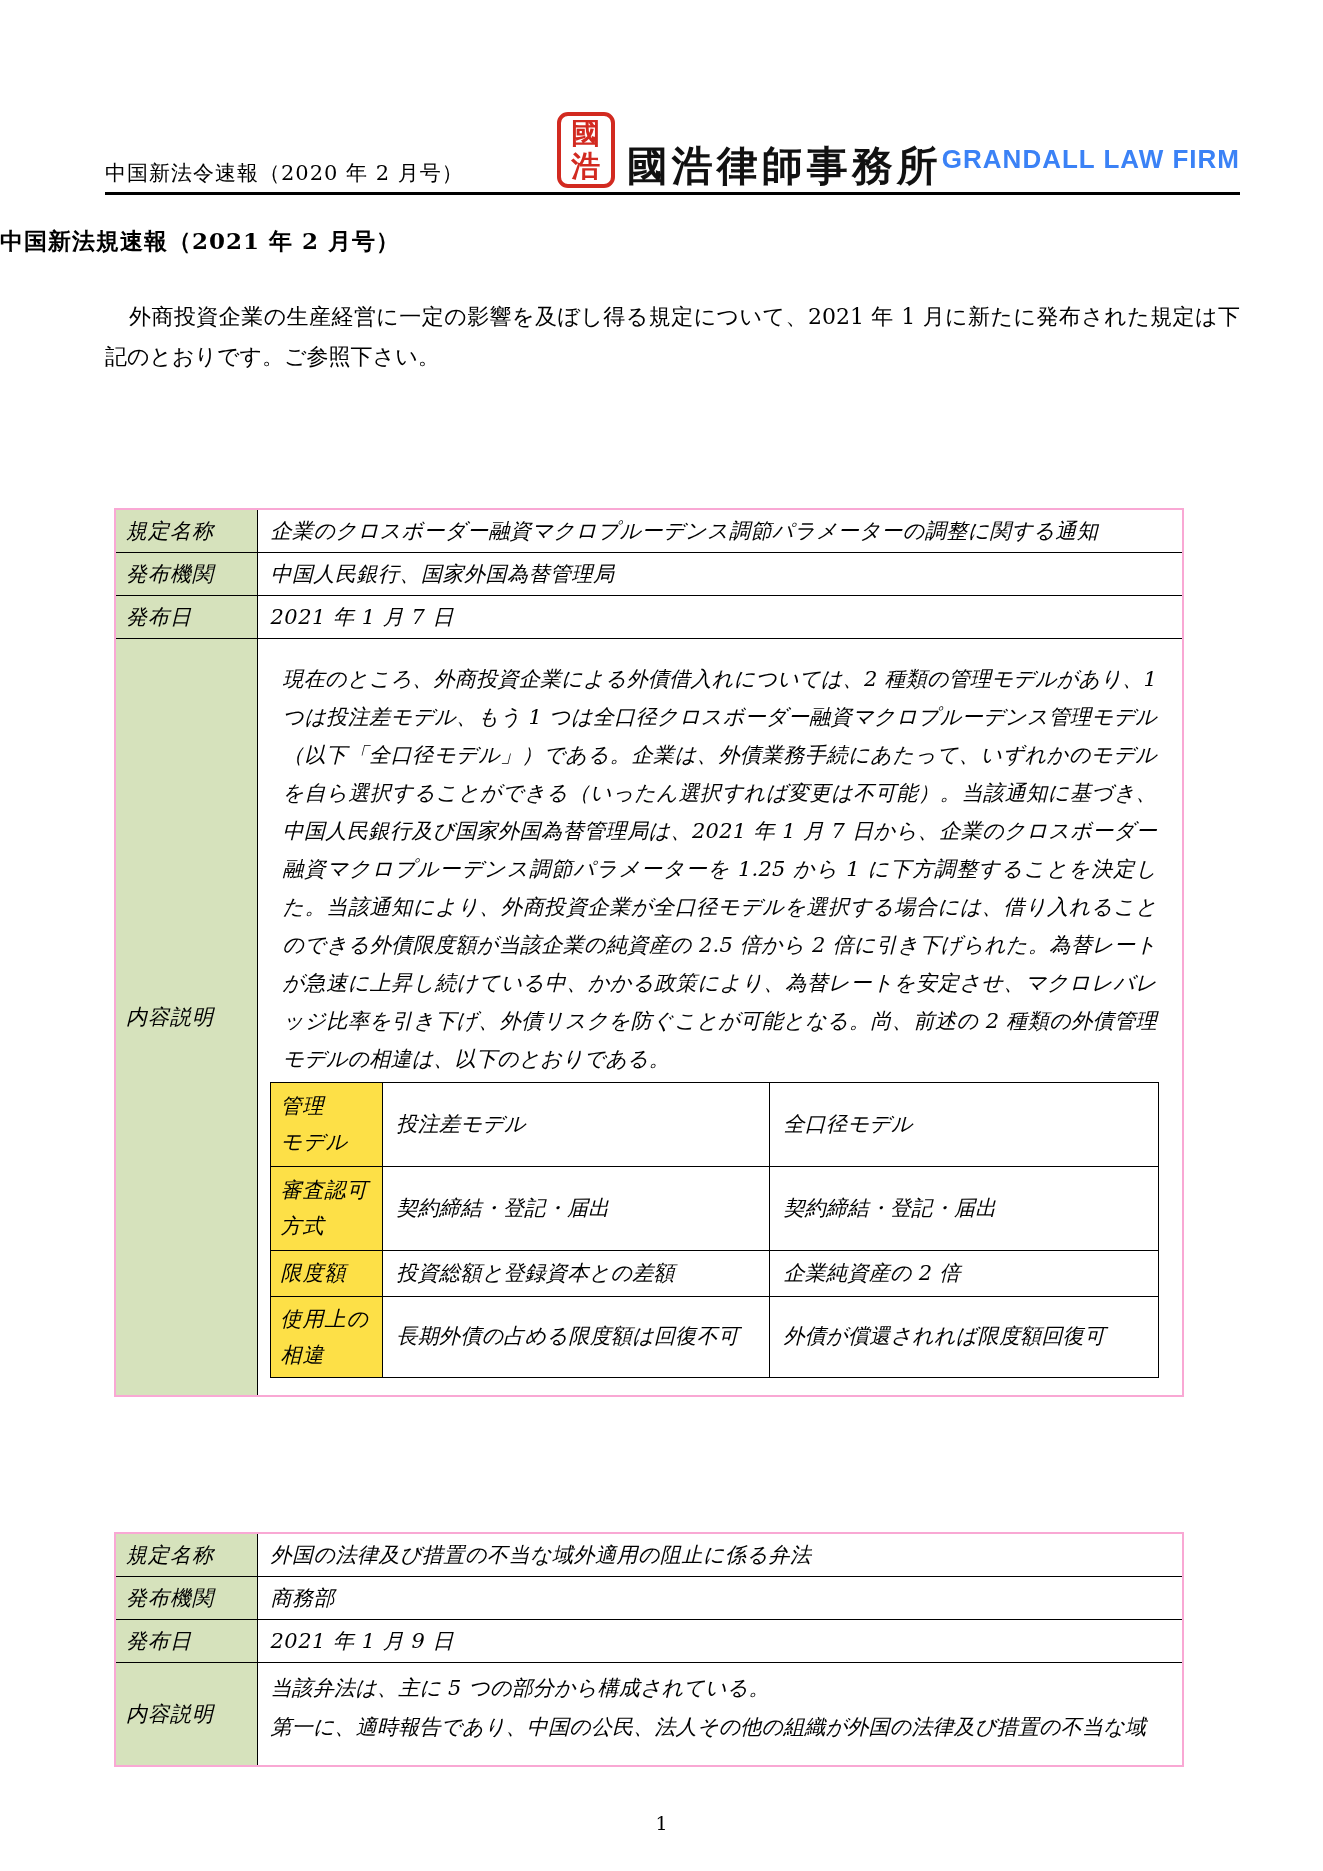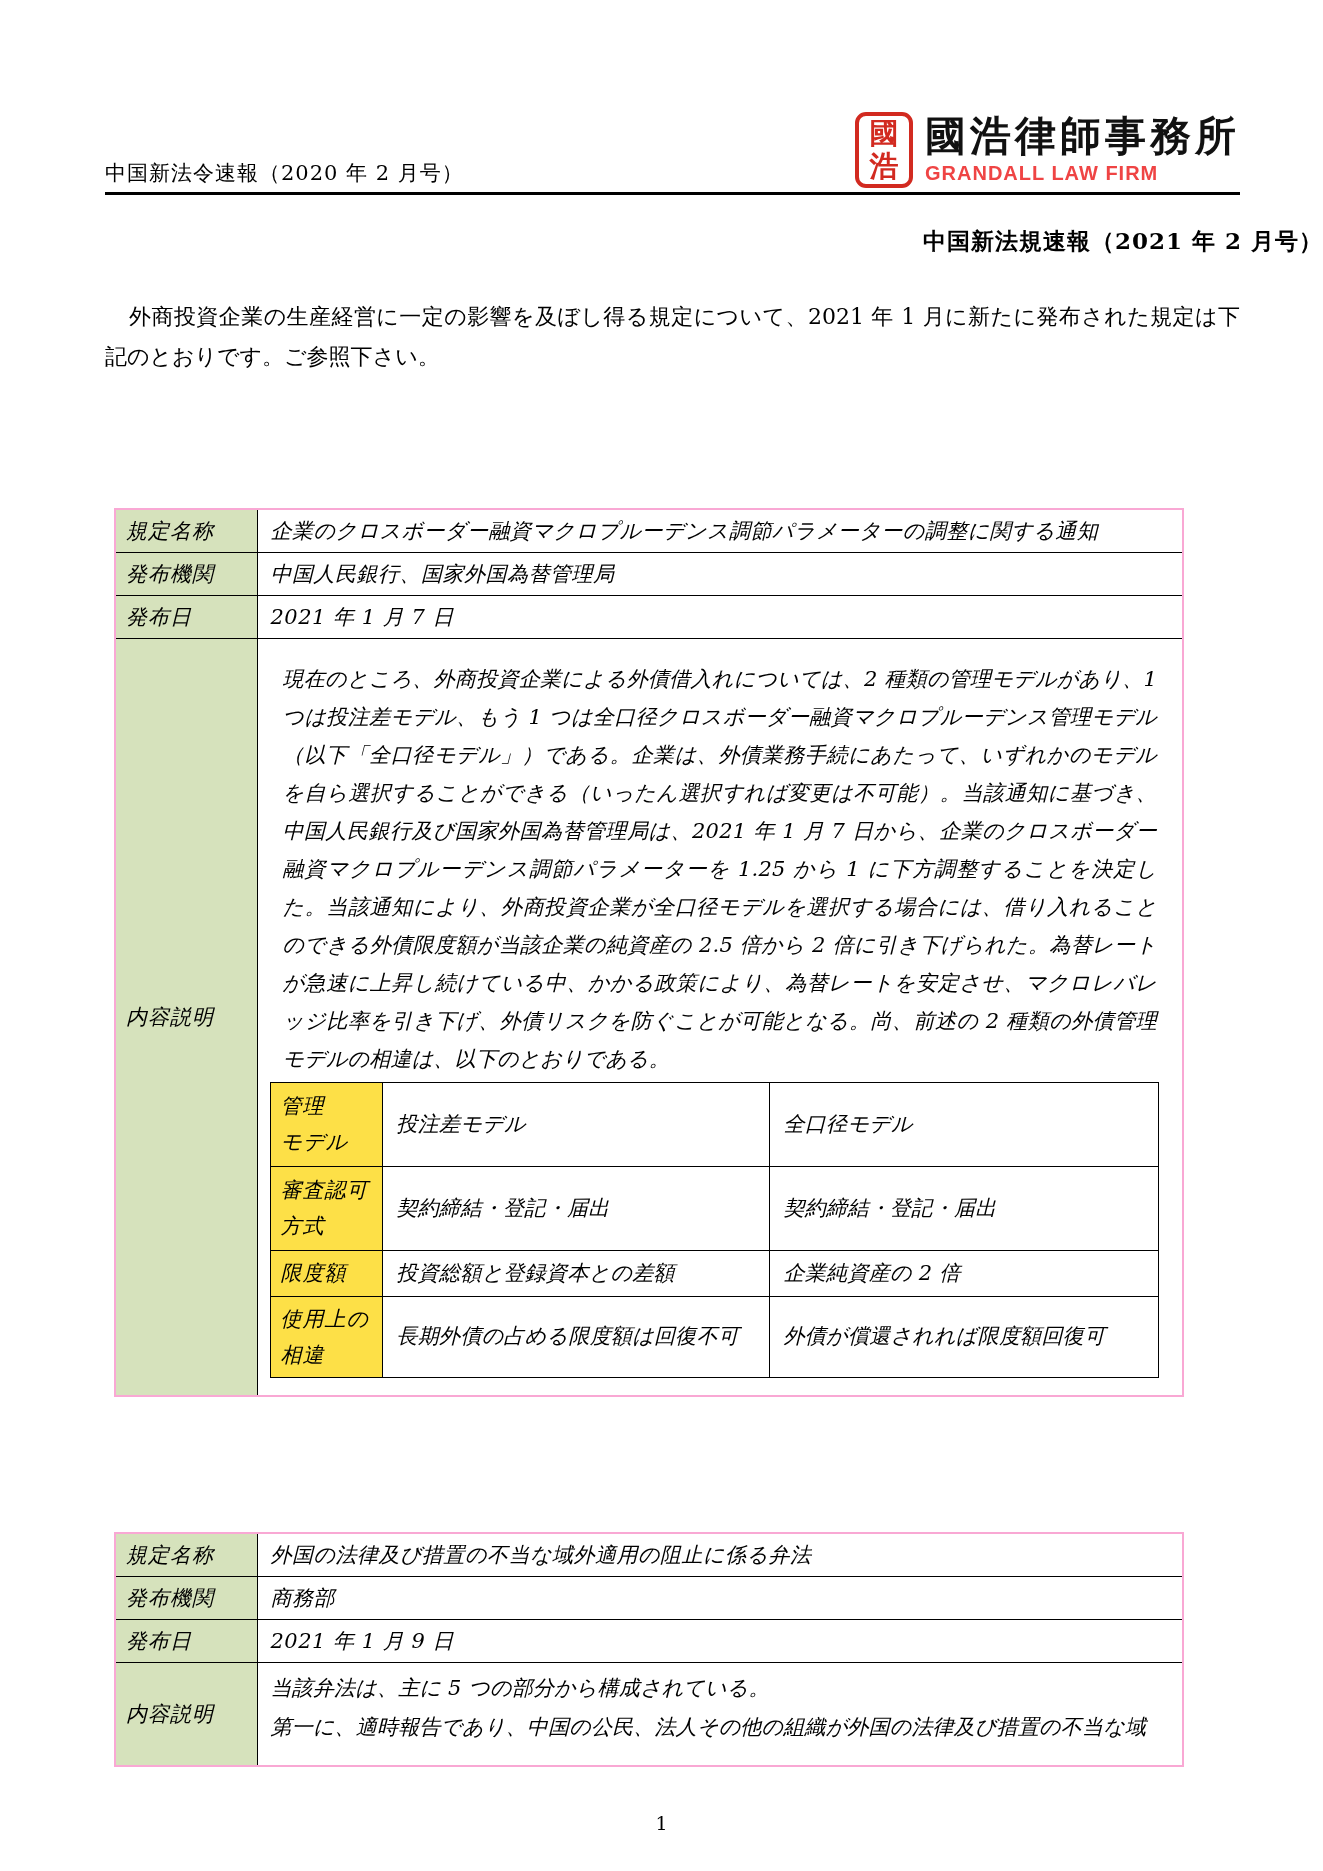--- a/index.html
+++ b/index.html
@@ -22,37 +22,37 @@
   .header-title { font-size:21px; letter-spacing:1px; padding-bottom:1px; }
   .logo { display:flex; align-items:flex-end; gap:12px; }
   .seal {
     width:58px; height:76px;
     border:4px solid #d22a20; border-radius:11px;
     color:#d22a20;
     display:flex; flex-direction:column; align-items:center; justify-content:center;
     font-weight:bold; font-size:29px; line-height:33px;
     font-family:"DejaVu Serif","Liberation Serif",serif;
   }
-  .logo-names { display:flex; flex-direction:column; justify-content:space-between; }
+  .logo-names { display:flex; flex-direction:row; justify-content:space-between; }
   .logo-cjk {
     font-family:"DejaVu Sans","Liberation Sans",sans-serif;
     font-weight:bold; font-size:41px; line-height:44px; letter-spacing:4px; color:#111;
   }
   .logo-en {
     font-family:"Liberation Sans","DejaVu Sans",sans-serif;
-    font-weight:bold; font-size:20px; line-height:30px; letter-spacing:1px; color:#ef4444;
+    font-weight:bold; font-size:26px; line-height:30px; letter-spacing:1px; color:#3b82f6;
   }
   .header-rule {
     position:absolute; top:192px; left:105px; width:1135px; height:3px; background:#000;
   }
 
   
   .doc-title {
     position:absolute; top:226px; left:0; width:100%;
-    text-align:right; font-size:23px; font-weight:bold; letter-spacing:1px;
+    text-align:left; font-size:23px; font-weight:bold; letter-spacing:1px;
   }
   .intro {
     position:absolute; top:297px; left:105px; width:1135px;
     font-size:22px; line-height:40px;
     text-align:justify; text-indent:24px;
   }
 
   
   table.reg {
     position:absolute; left:114px; width:1070px;

